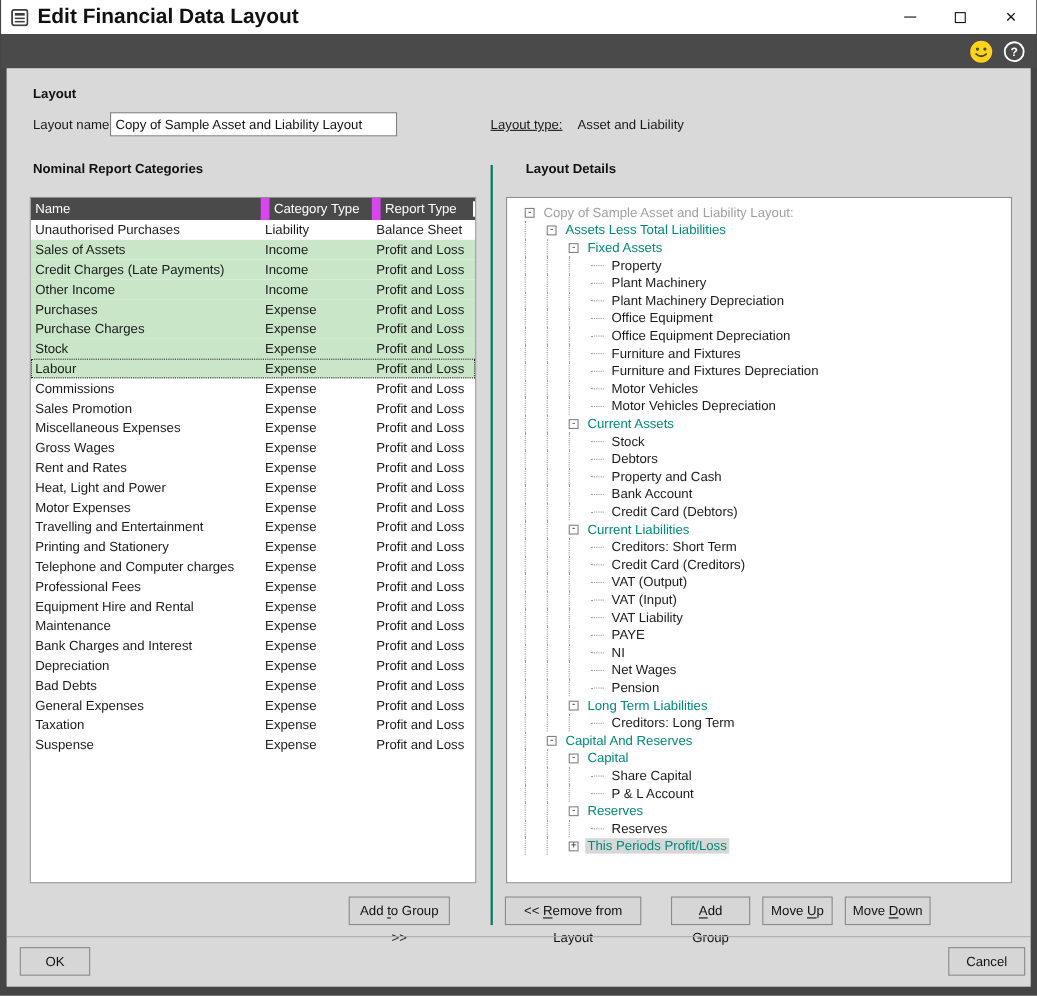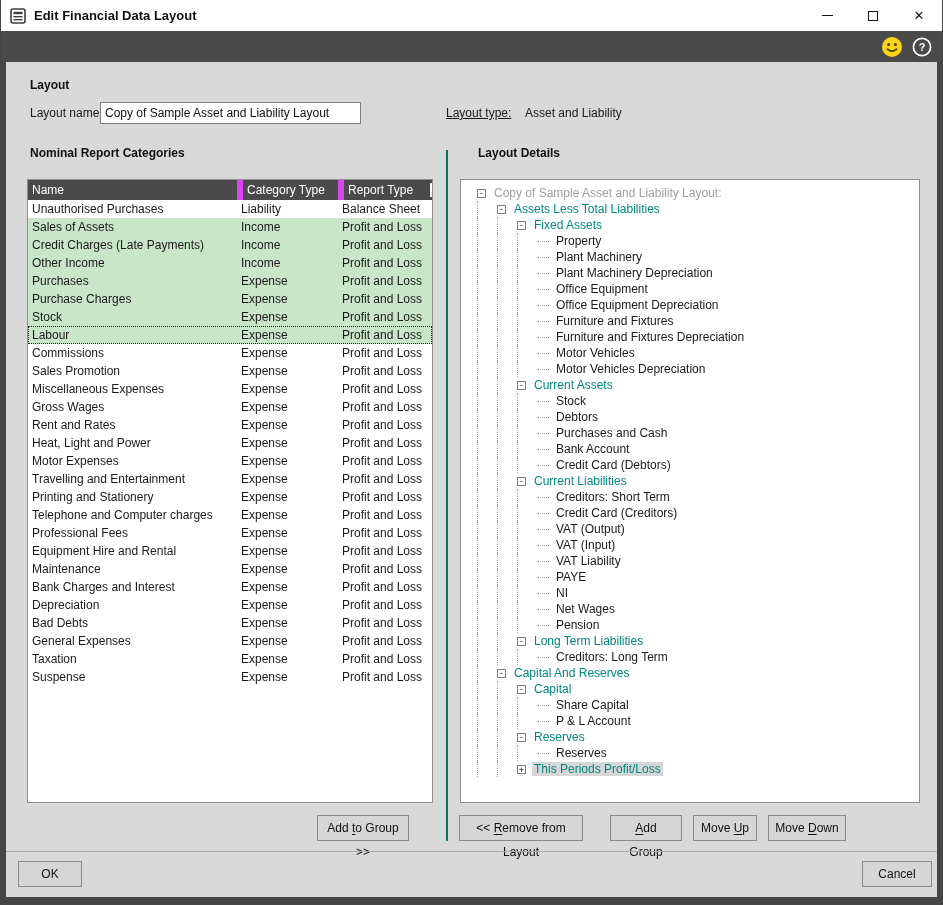--- a/index.html
+++ b/index.html
@@ -7,42 +7,42 @@
   .window{
     position:relative;width:943px;height:905px;
     background:var(--frame,#454545);
     font-family:"Liberation Sans","DejaVu Sans",sans-serif;
     font-size:12px;color:#1a1a1a;overflow:hidden;
   }
   
   .titlebar{position:absolute;top:0;left:1px;right:1px;height:31px;background:#ffffff;
     display:flex;align-items:center;}
   .app-icon{margin:0 8px 0 9px;display:flex;align-items:center;}
-  .title{font-weight:700;font-size:13px;color:#111;}
+  .title{font-weight:700;font-size:19px;color:#111;}
   .win-controls{margin-left:auto;display:flex;height:100%;}
   .win-btn{width:46px;height:100%;display:flex;align-items:center;justify-content:center;cursor:default;}
   .glyph-min{width:11px;height:0;border-top:1px solid #111;display:block;}
   .glyph-max{width:10px;height:10px;border:1px solid #111;display:block;}
   .glyph-close{font-size:13px;color:#111;line-height:1;}
   
   .toolbar{position:absolute;top:31px;left:1px;right:1px;height:31px;background:var(--toolbar,#4a4a4a);
     display:flex;align-items:center;justify-content:flex-end;gap:9px;padding-right:10px;}
   
   .body{position:absolute;top:62px;left:6px;right:6px;bottom:8px;background:var(--body,#d9d9d9);}
   .section-heading{position:absolute;font-weight:700;font-size:12px;color:#111;}
   .lbl{position:absolute;height:22px;line-height:22px;}
   .name-input{position:absolute;left:94px;top:40px;width:261px;height:22px;border:1px solid #7f7f7f;
     background:#fff;font-family:inherit;font-size:12px;padding:0 4px;color:#111;}
   
   .cat-table{position:absolute;left:21px;top:117px;width:406px;height:624px;background:#fff;
     border:1px solid #8f8f8f;overflow:hidden;}
   .cat-head{display:flex;height:20px;background:var(--header_bg,#4a4a4a);color:#fff;line-height:20px;position:relative;}
   .cat-head::after{content:"";position:absolute;right:0;top:3px;bottom:3px;border-right:2px solid #fff;}
   .cth{overflow:hidden;white-space:nowrap;}
-  .cth+.cth{border-left:6px solid #d946ef;}
+  .cth+.cth{border-left:8px solid #d946ef;}
   .c-name{width:209px;padding-left:4px;}
   .c-cat{width:101px;padding-left:4px;}
   .c-rep{flex:1;padding-left:4px;}
   .cat-row{display:flex;height:18px;line-height:18px;background:#fff;cursor:default;}
   .cat-row.green{background:var(--row_green,#c9e6c9);}
   .cat-row.focused{outline:1px dotted #222;outline-offset:-1px;}
   .cat-row .cell{overflow:hidden;white-space:nowrap;}
   
   .v-divider{position:absolute;left:440px;top:88px;width:2px;height:691px;background:var(--divider,#00795f);}
   
@@ -367,21 +367,21 @@
           <span class="tree-guide"></span>
           <span class="tree-guide"></span>
           <span class="tree-dash"></span>
           <span class="tree-label leaf">Debtors</span>
         </div>
         <div class="tree-row" style="padding-left: 8px;">
           <span class="tree-guide"></span>
           <span class="tree-guide"></span>
           <span class="tree-guide"></span>
           <span class="tree-dash"></span>
-          <span class="tree-label leaf">Purchases and Cash</span>
+          <span class="tree-label leaf">Property and Cash</span>
         </div>
         <div class="tree-row" style="padding-left: 8px;">
           <span class="tree-guide"></span>
           <span class="tree-guide"></span>
           <span class="tree-guide"></span>
           <span class="tree-dash"></span>
           <span class="tree-label leaf">Bank Account</span>
         </div>
         <div class="tree-row" style="padding-left: 8px;">
           <span class="tree-guide"></span>

